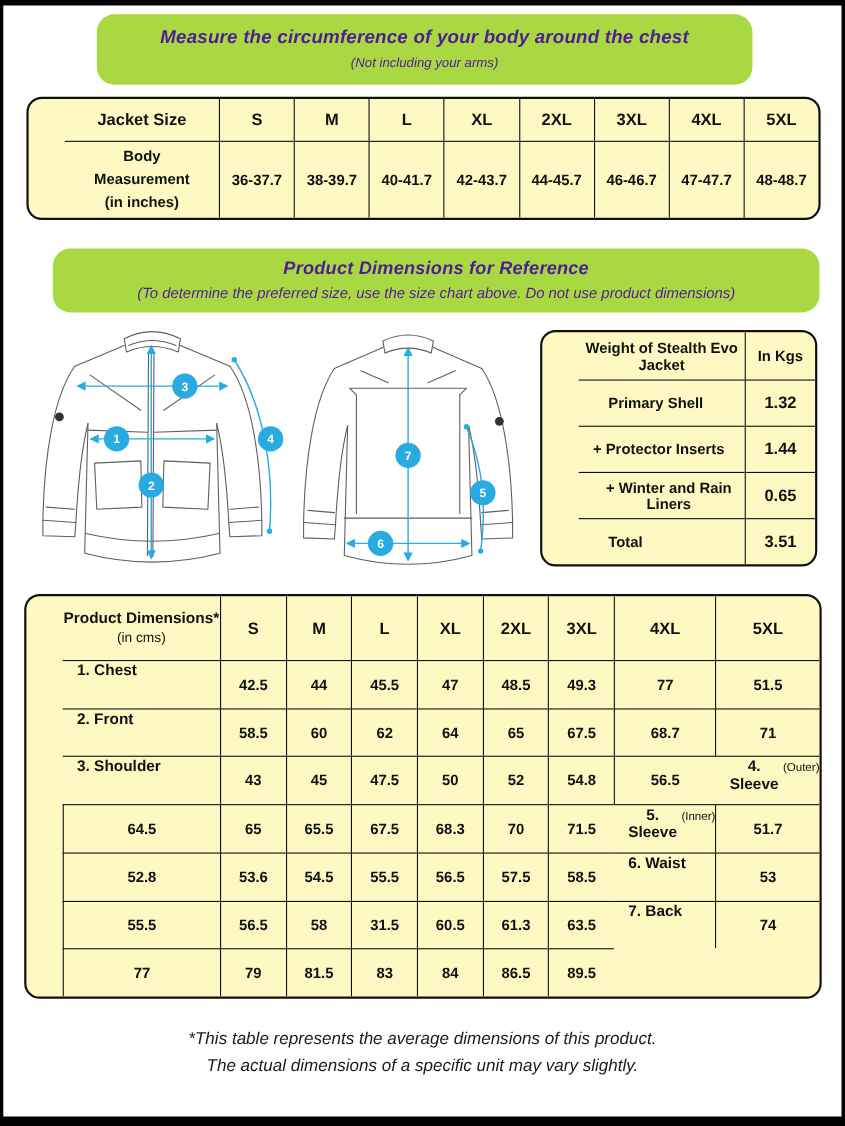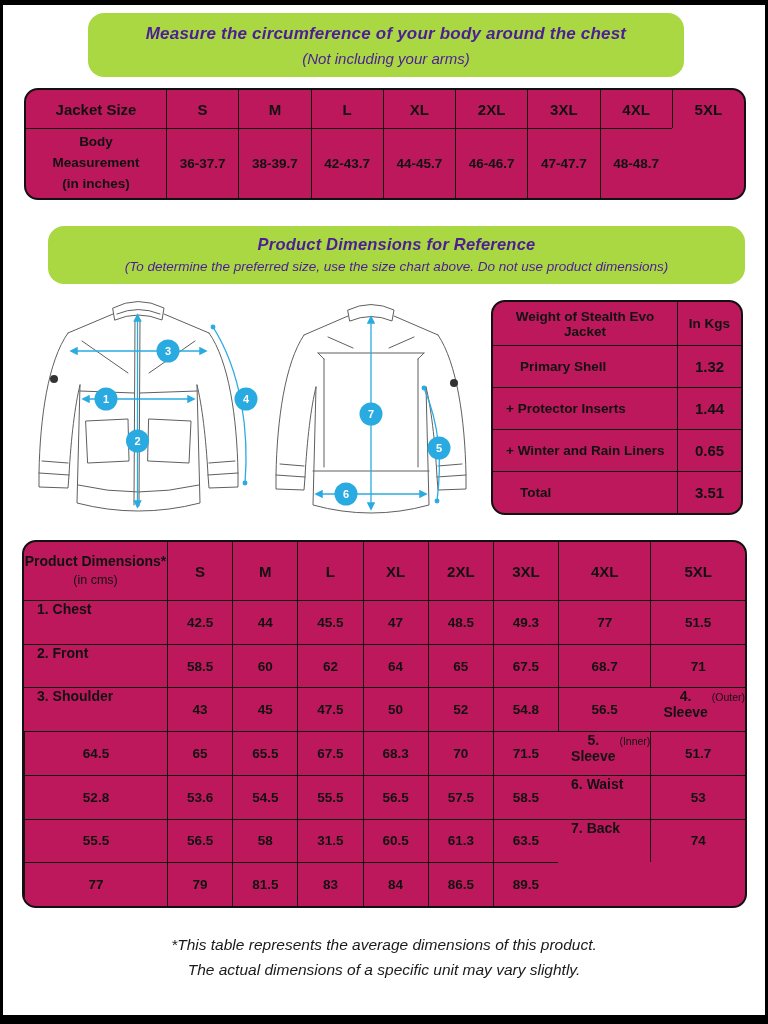--- a/index.html
+++ b/index.html
@@ -7,27 +7,27 @@
   body { font-family:"Liberation Sans", sans-serif; color:#111; }
   .page { position:relative; width:768px; height:1024px; background:#000; overflow:hidden; }
   .paper { position:absolute; top:5px; left:3px; right:3px; bottom:9px; background:#fff; }
 
   
   .banner { position:absolute; background:#a9d843; border-radius:16px; text-align:center; color:#4c1d95; }
   .banner .title { font-weight:bold; font-style:italic; letter-spacing:.2px; }
   .banner .subtitle { font-style:italic; }
   .banner-measure { left:88px; top:13px; width:596px; height:64px; padding-top:11px; }
   .banner-measure .title { font-size:17px; }
-  .banner-measure .subtitle { font-size:15px; margin-top:6px; }
+  .banner-measure .subtitle { font-size:12px; margin-top:6px; }
   .banner-dimensions { left:48px; top:226px; width:697px; height:58px; padding-top:9px; }
   .banner-dimensions .title { font-size:16.5px; }
   .banner-dimensions .subtitle { font-size:13.5px; margin-top:5px; }
 
   
-  .tbl { position:absolute; display:grid; border:2px solid #111; border-radius:14px; background:#be185d; overflow:hidden; }
+  .tbl { position:absolute; display:grid; border:2px solid #111; border-radius:14px; background:#fef9c3; overflow:hidden;padding-left:33px; }
   .cell { display:flex; align-items:center; justify-content:center; font-weight:bold; text-align:center; }
   .bl { border-left:1.5px solid #111; }
   .bt { border-top:1.5px solid #111; }
 
   
   .size-table { left:24px; top:88px; width:722px; height:112px;
     grid-template-columns:140px repeat(8,1fr); grid-template-rows:38px 1fr; }
   .size-table .head { font-size:15px; }
   .size-table .val { font-size:13.5px; }
   .size-table .rowlabel { flex-direction:column; font-size:13.5px; line-height:1.55; }
@@ -85,20 +85,21 @@
     <div class="cell head bl">3XL</div>
     <div class="cell head bl">4XL</div>
     <div class="cell head bl">5XL</div>
     <div class="cell rowlabel bt">
       <span>Body</span>
       <span>Measurement</span>
       <span>(in inches)</span>
     </div>
     <div class="cell val bl bt">36-37.7</div>
     <div class="cell val bl bt">38-39.7</div>
+    <div class="cell val bl bt">40-41.7</div>
     <div class="cell val bl bt">42-43.7</div>
     <div class="cell val bl bt">44-45.7</div>
     <div class="cell val bl bt">46-46.7</div>
     <div class="cell val bl bt">47-47.7</div>
     <div class="cell val bl bt">48-48.7</div>
   </div>
 
   <div class="banner banner-dimensions">
     <div class="title">Product Dimensions for Reference</div>
     <div class="subtitle">(To determine the preferred size, use the size chart above. Do not use product dimensions)</div>

